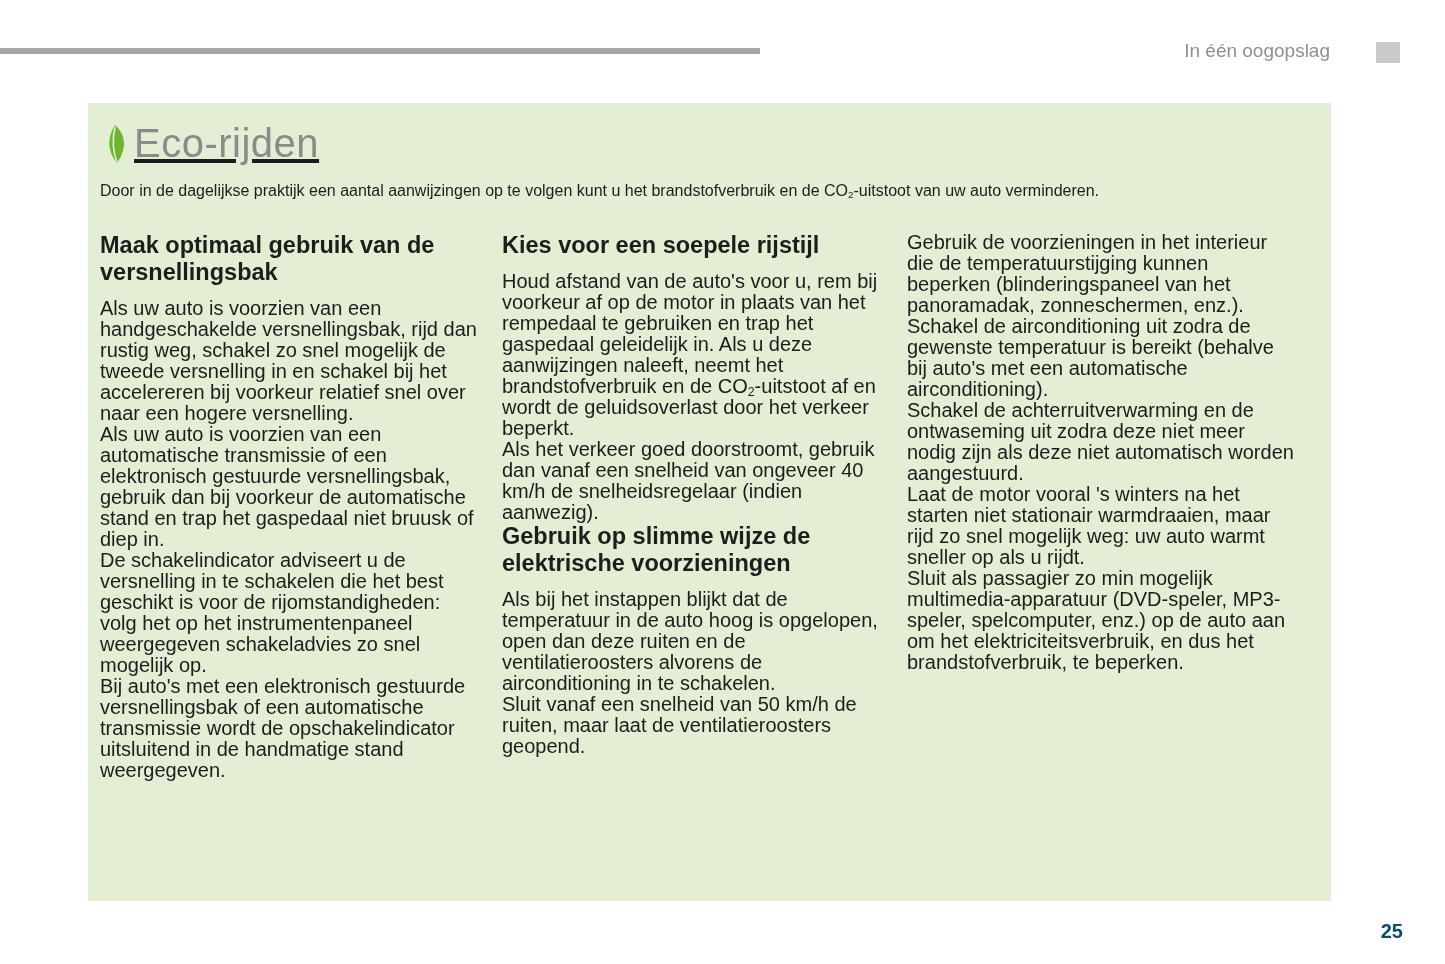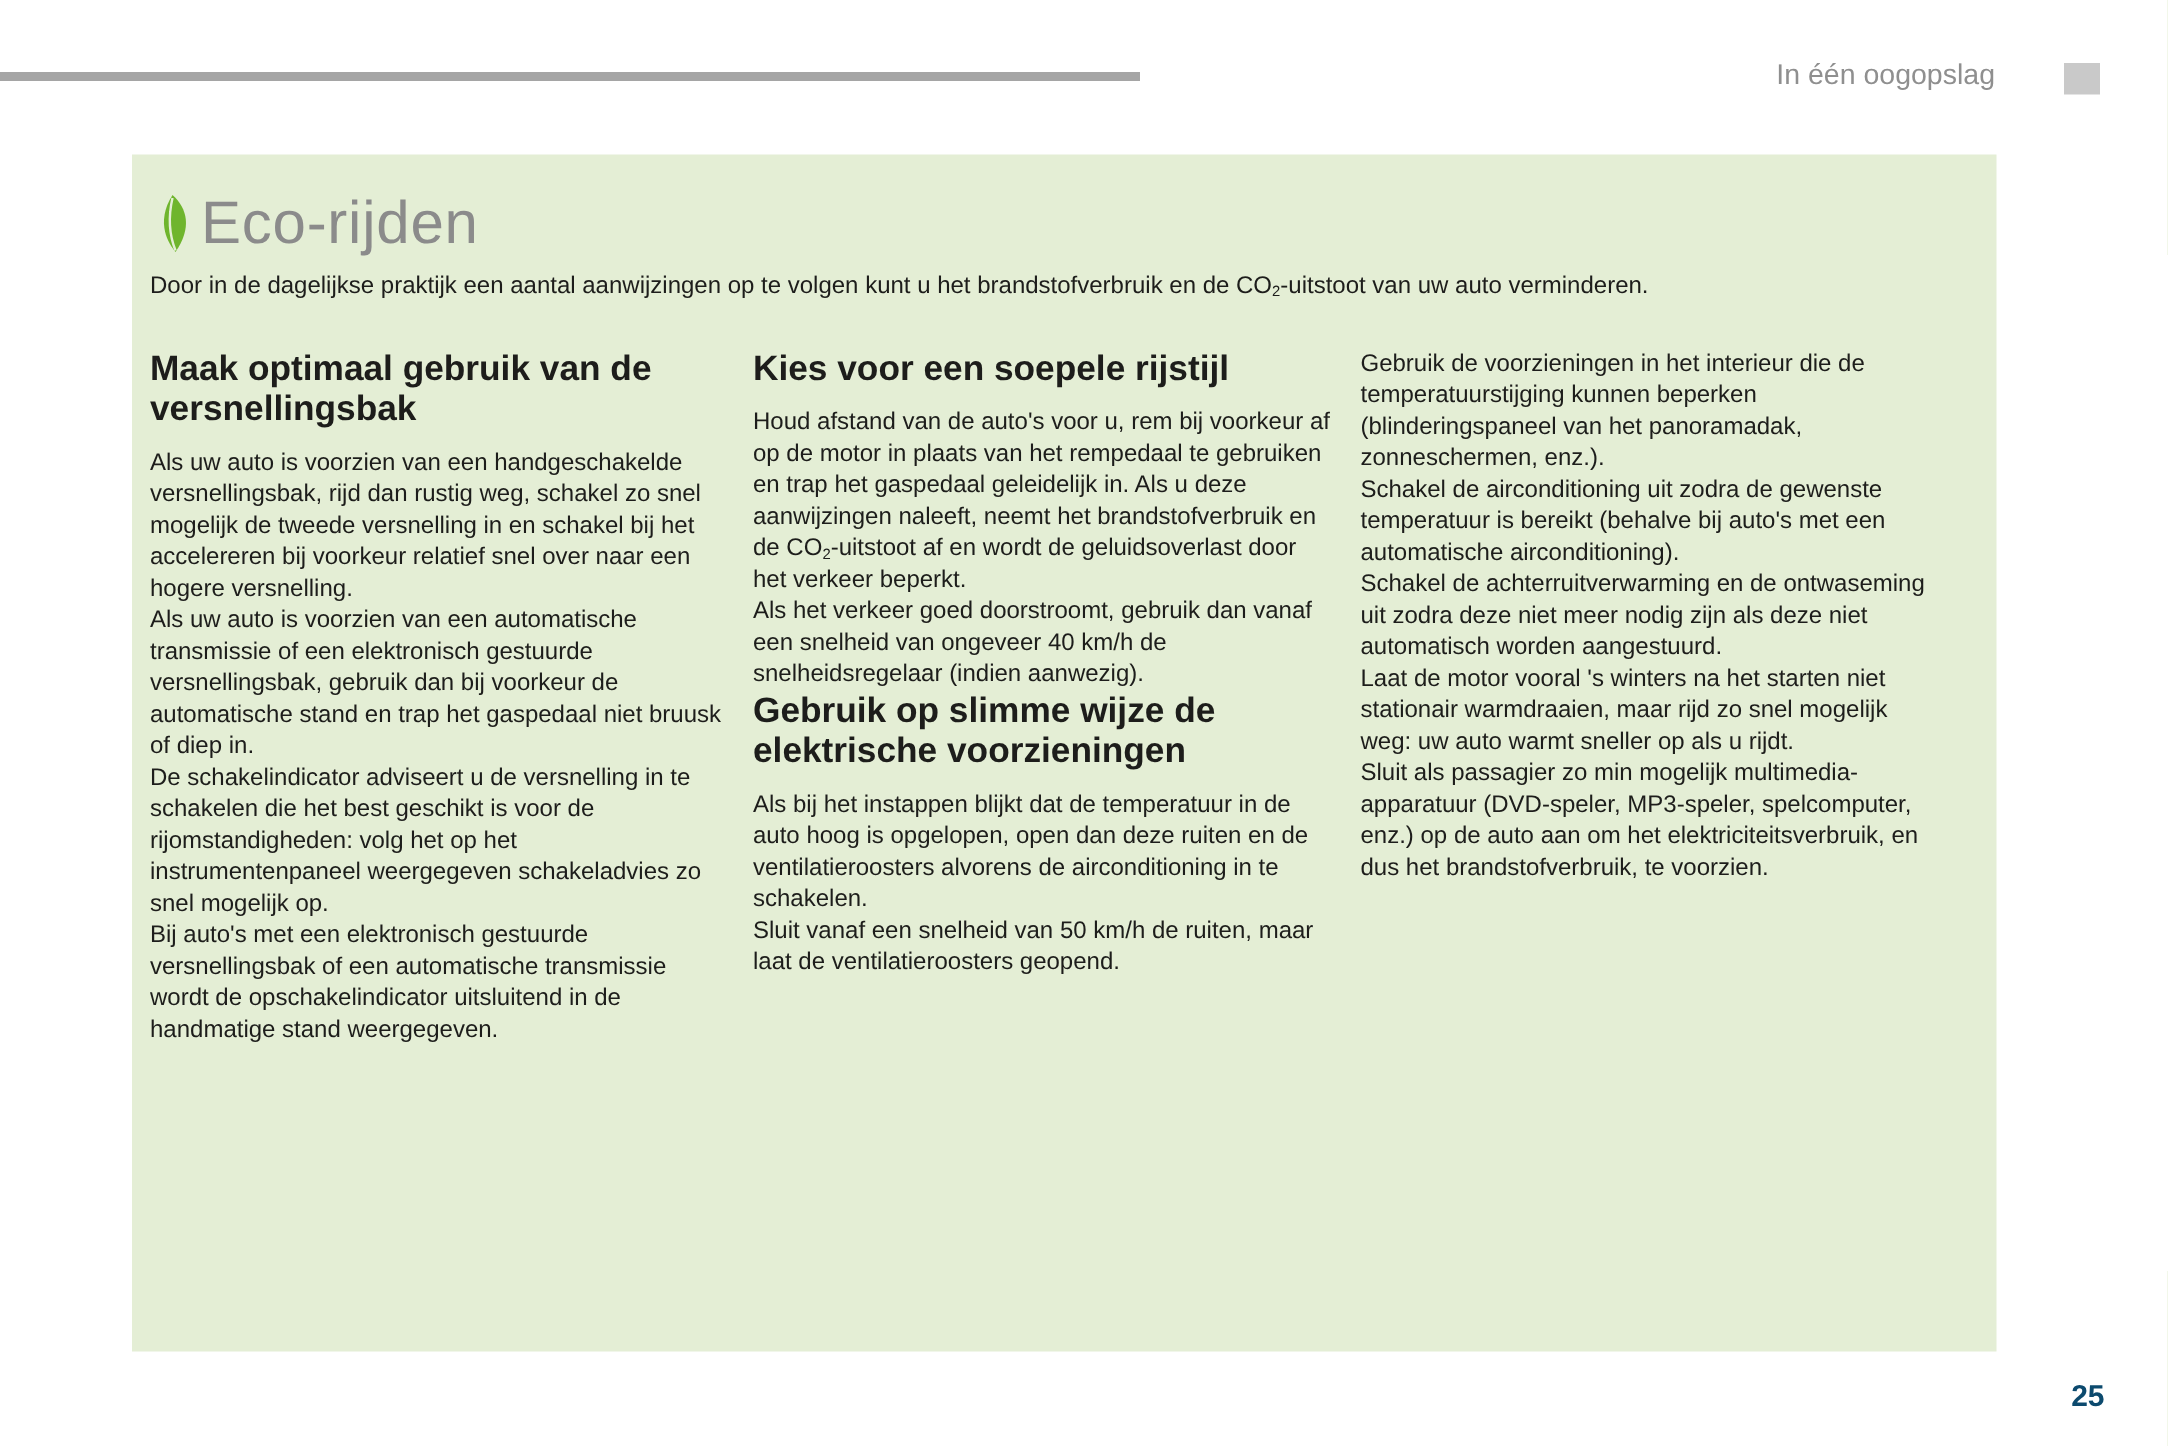--- a/index.html
+++ b/index.html
@@ -33,23 +33,24 @@
 
   
   .panel {
     position: absolute; left: 88px; top: 103px;
     width: 1243px; height: 798px;
     background: #e4eed5;
     padding: 12px 16px 0 12px;
   }
 
   .title-row {
-    display: flex; align-items: flex-end;
+    display: flex; align-items: center;
     height: 56px;
     margin-bottom: 8px;
+    text-decoration: underline;
   }
   .leaf {
     width: 26px; height: 42px;
     margin: 4px 6px 0 2px;
     flex: 0 0 auto;
   }
   h1.page-title {
     margin: 0; padding: 0;
     font-size: 40px; font-weight: 400;
     color: #8b8b8b;
@@ -70,21 +71,21 @@
   }
 
   h2.col-heading {
     margin: 0 0 12px 0;
     font-size: 23.5px; font-weight: 700;
     line-height: 1.15;
     color: #1d1d1b;
   }
   .col p {
     margin: 0;
-    font-size: 16px;
+    font-size: 20px;
     line-height: 21px;
   }
   .mb-22 { margin-bottom: 22px; }
   .mb-32 { margin-bottom: 32px; }
   .mt-14 { margin-top: 14px; }
   .mt-20 { margin-top: 20px; }
   .mt-24 { margin-top: 24px; }
   .h2-second { margin-top: 58px; }
 
   sub.co2 {
@@ -138,19 +139,19 @@
       <h2 class="col-heading h2-second">Gebruik op slimme wijze de elektrische voorzieningen</h2>
       <p>Als bij het instappen blijkt dat de temperatuur in de auto hoog is opgelopen, open dan deze ruiten en de ventilatieroosters alvorens de airconditioning in te schakelen.</p>
       <p>Sluit vanaf een snelheid van 50 km/h de ruiten, maar laat de ventilatieroosters geopend.</p>
     </section>
 
     <section class="col">
       <p>Gebruik de voorzieningen in het interieur die de temperatuurstijging kunnen beperken (blinderingspaneel van het panoramadak, zonneschermen, enz.).</p>
       <p>Schakel de airconditioning uit zodra de gewenste temperatuur is bereikt (behalve bij auto's met een automatische airconditioning).</p>
       <p>Schakel de achterruitverwarming en de ontwaseming uit zodra deze niet meer nodig zijn als deze niet automatisch worden aangestuurd.</p>
       <p class="mt-24">Laat de motor vooral 's winters na het starten niet stationair warmdraaien, maar rijd zo snel mogelijk weg: uw auto warmt sneller op als u rijdt.</p>
-      <p class="mt-20">Sluit als passagier zo min mogelijk multimedia-apparatuur (DVD-speler, MP3-speler, spelcomputer, enz.) op de auto aan om het elektriciteitsverbruik, en dus het brandstofverbruik, te voorzien.</p>
+      <p class="mt-20">Sluit als passagier zo min mogelijk multimedia-apparatuur (DVD-speler, MP3-speler, spelcomputer, enz.) op de auto aan om het elektriciteitsverbruik, en dus het brandstofverbruik, te beperken.</p>
     </section>
 
   </div>
 </main>
 
 <div class="page-number">25</div>
 
 </body></html>

